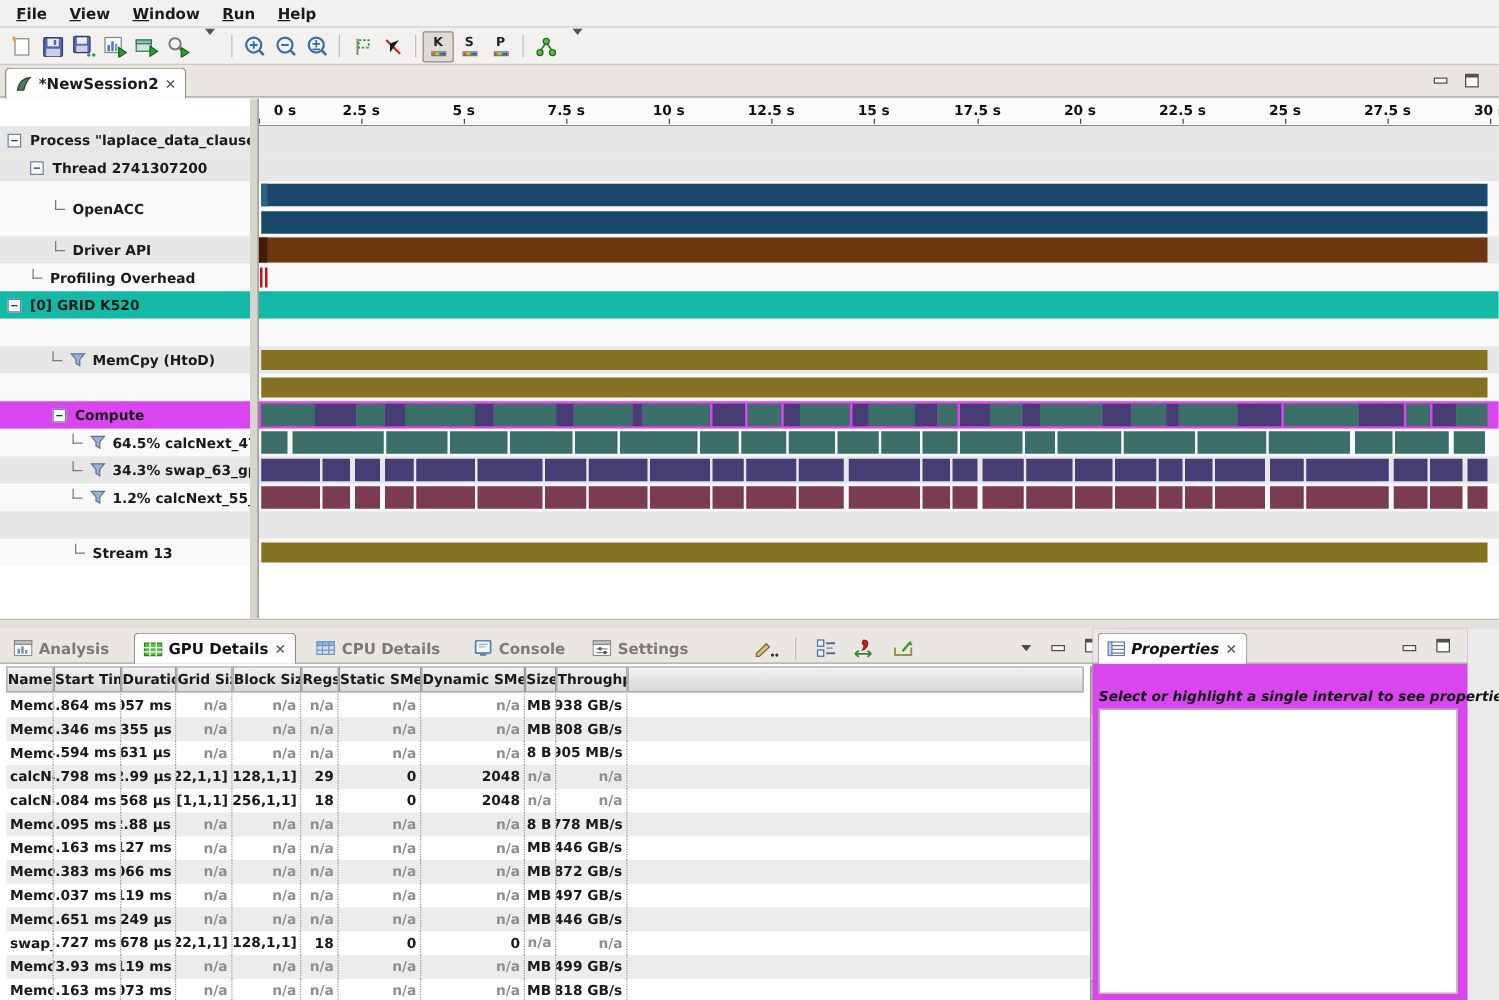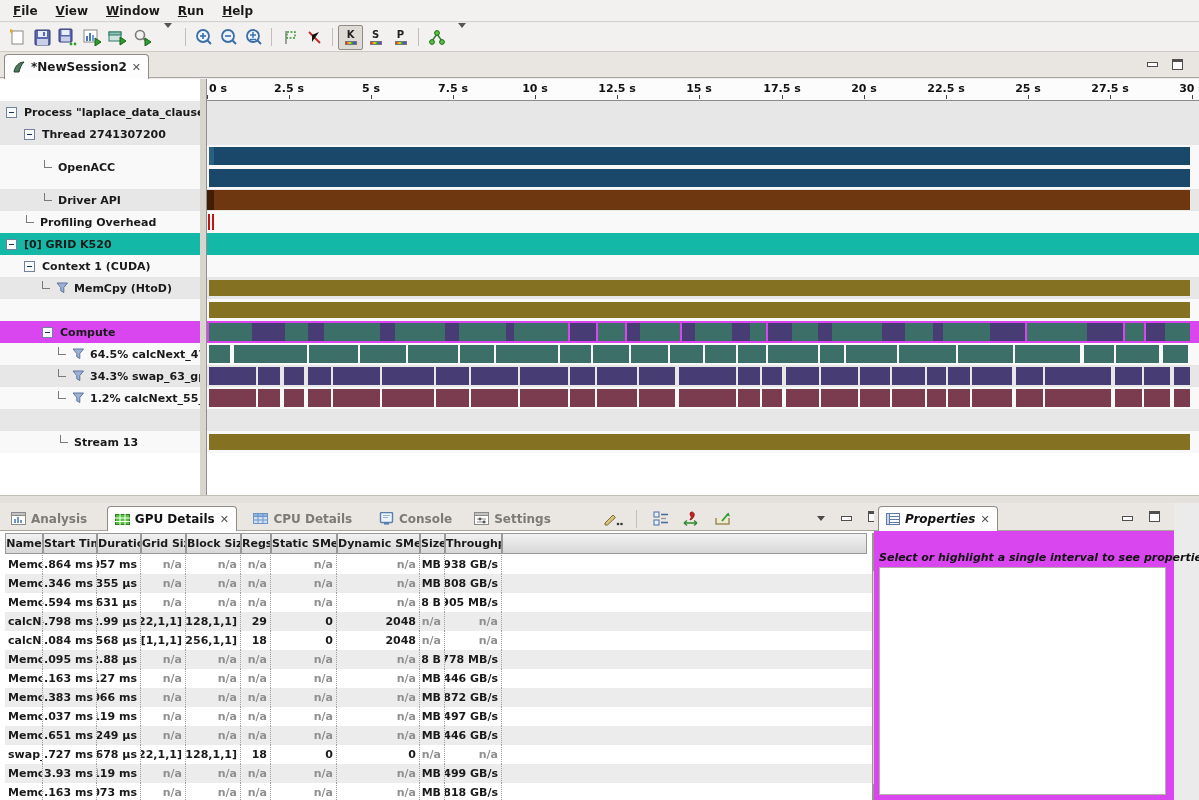--- a/index.html
+++ b/index.html
@@ -246,21 +246,21 @@
     <span class="closex">✕</span>
   </div>
   <div class="winbtns" style="right:16px;">
     <span class="winmin"></span>
     <span class="winmax"></span>
   </div>
 </div>
 
 <div id="timeline">
   <div id="ruler">
-      <span class="rlabel" style="left: 2px;">0 s</span>
+      <span class="rlabel" style="left: 12px;">0 s</span>
       <span class="rtick" style="left: 0px;"></span>
       <span class="rlabel" style="left: 82px; transform: translateX(-50%);">2.5 s</span>
       <span class="rtick" style="left: 82px;"></span>
       <span class="rlabel" style="left: 164px; transform: translateX(-50%);">5 s</span>
       <span class="rtick" style="left: 164px;"></span>
       <span class="rlabel" style="left: 246px; transform: translateX(-50%);">7.5 s</span>
       <span class="rtick" style="left: 246px;"></span>
       <span class="rlabel" style="left: 328px; transform: translateX(-50%);">10 s</span>
       <span class="rtick" style="left: 328px;"></span>
       <span class="rlabel" style="left: 410px; transform: translateX(-50%);">12.5 s</span>
@@ -333,26 +333,20 @@
       <div class="tlrow" style="height: 22px; background: #14b8a6;">
         <div class="lbl" style="padding-left: 6px;">
           <span class="mbox">
             <i></i>
           </span>
           <span>[0] GRID K520</span>
         </div>
         <div class="rowbars"></div>
       </div>
       <div class="tlrow" style="height: 22px; background: rgb(249, 249, 249);">
-        <div class="lbl" style="padding-left: 24px;">
-          <span class="mbox">
-            <i></i>
-          </span>
-          <span>Context 1 (CUDA)</span>
-        </div>
         <div class="rowbars"></div>
       </div>
       <div class="tlrow" style="height: 22px; background: rgb(231, 231, 231);">
         <div class="lbl" style="padding-left: 42px;">
           <span class="elbow"></span>
           <svg class="funnel" width="13" height="12">
             <path d="M1 1 H11.5 L7.8 5.5 V10.5 L4.8 8.8 V5.5 Z" fill="#9db3d6" stroke="#5c739c"></path>
           </svg>
           <span>MemCpy (HtoD)</span>
         </div>

